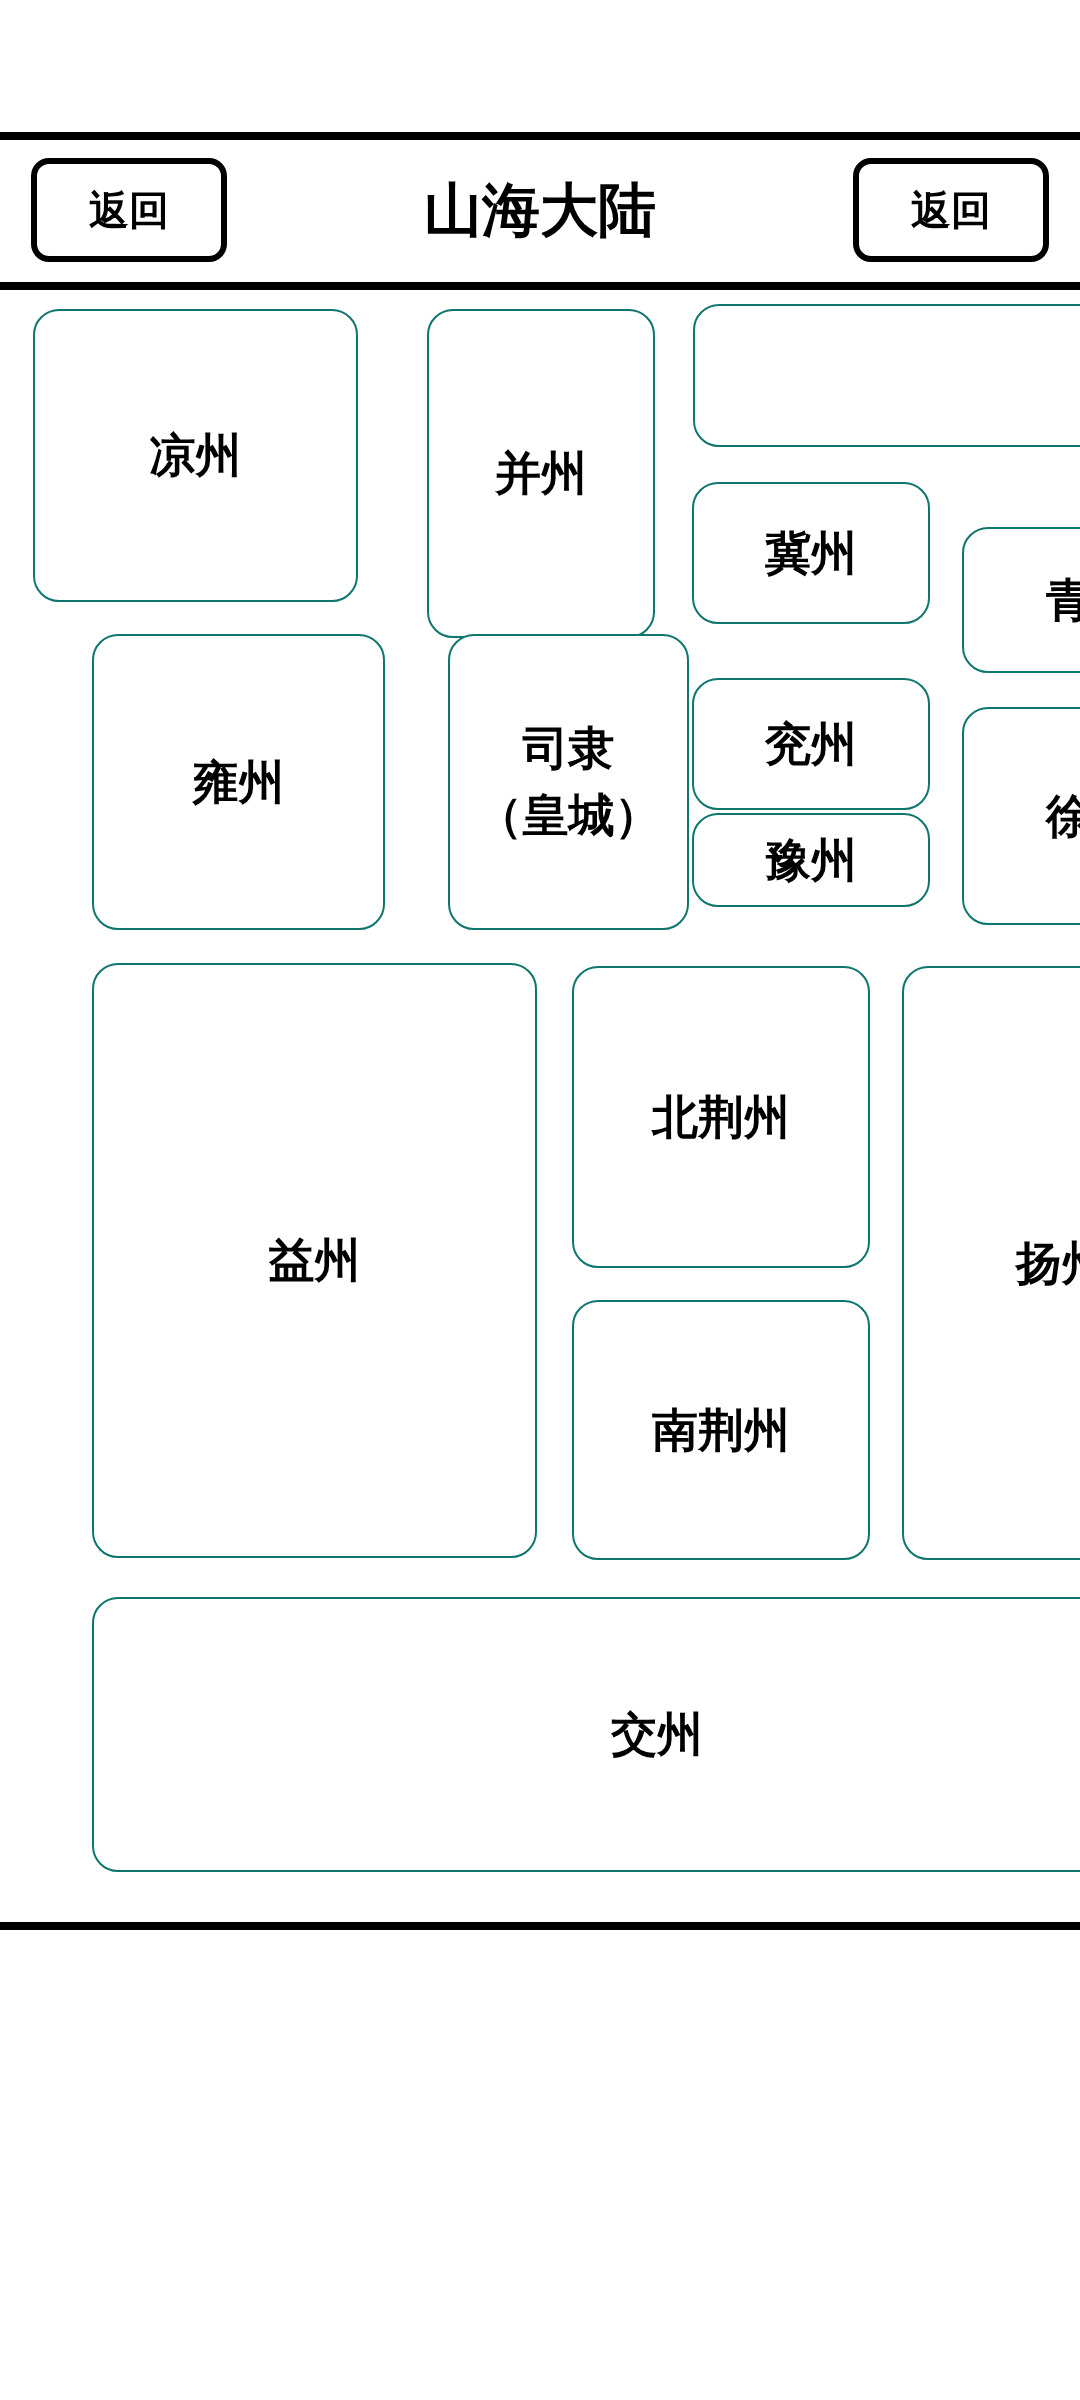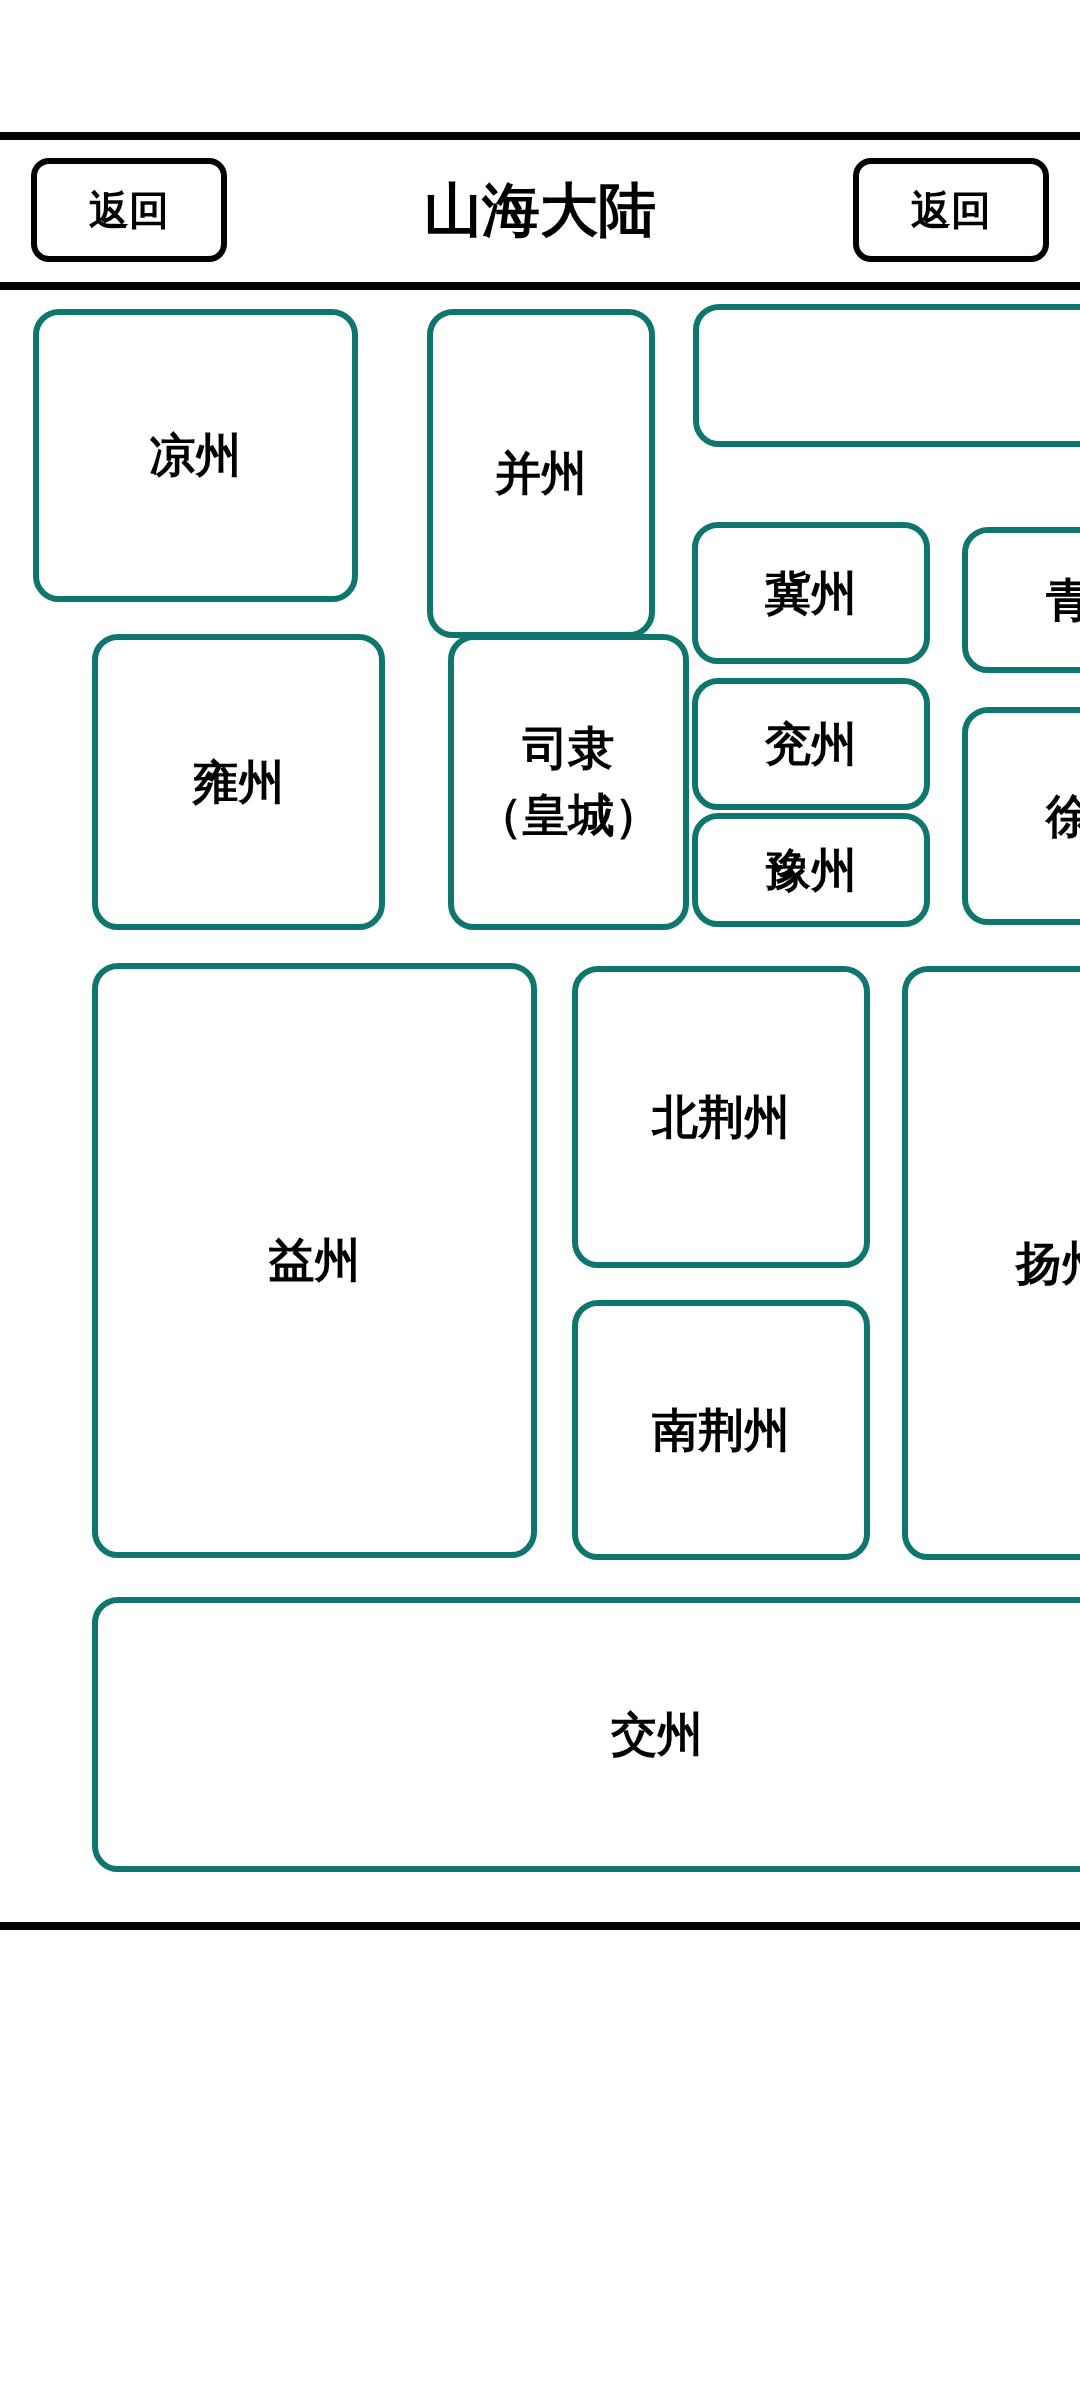--- a/index.html
+++ b/index.html
@@ -54,45 +54,45 @@
     height: 64px;
     line-height: 64px;
     text-align: center;
     font-size: 58px;
     font-weight: bold;
   }
 
   .region {
     position: absolute;
     box-sizing: border-box;
-    border: 6px solid #0f766e;
+    border: 2px solid #0f766e;
     border-radius: 26px;
     background: #ffffff;
     display: flex;
     flex-direction: column;
     align-items: center;
     justify-content: center;
     text-align: center;
     font-size: 46px;
     font-weight: bold;
     line-height: 1.45;
     cursor: pointer;
   }
 
   
   .r-liangzhou   { left: 33px;  top: 309px;  width: 325px;  height: 293px; }
   .r-bingzhou    { left: 427px; top: 309px;  width: 228px;  height: 329px; }
   .r-unlabeled   { left: 693px; top: 304px;  width: 529px;  height: 143px; }
-  .r-jizhou      { left: 692px; top: 482px;  width: 238px;  height: 142px; margin-top: 40px; }
+  .r-jizhou      { left: 692px; top: 482px;  width: 238px;  height: 142px; }
   .r-qingzhou    { left: 962px; top: 527px;  width: 260px;  height: 146px; }
   .r-yongzhou    { left: 92px;  top: 634px;  width: 293px;  height: 296px; }
   .r-sili        { left: 448px; top: 634px;  width: 241px;  height: 296px; }
   .r-yanzhou     { left: 692px; top: 678px;  width: 238px;  height: 132px; }
   .r-xuzhou      { left: 962px; top: 707px;  width: 260px;  height: 218px; }
-  .r-yuzhou      { left: 692px; top: 813px;  width: 238px;  height: 114px; }
+  .r-yuzhou      { left: 692px; top: 813px;  width: 238px;  height: 94px; }
   .r-yizhou      { left: 92px;  top: 963px;  width: 445px;  height: 595px; }
   .r-beijingzhou { left: 572px; top: 966px;  width: 298px;  height: 302px; }
   .r-nanjingzhou { left: 572px; top: 1300px; width: 298px;  height: 260px; }
   .r-yangzhou    { left: 902px; top: 966px;  width: 320px;  height: 594px; }
   .r-jiaozhou    { left: 92px;  top: 1597px; width: 1130px; height: 275px; }
 </style>
 </head>
 <body>
 
 <div class="screen">

